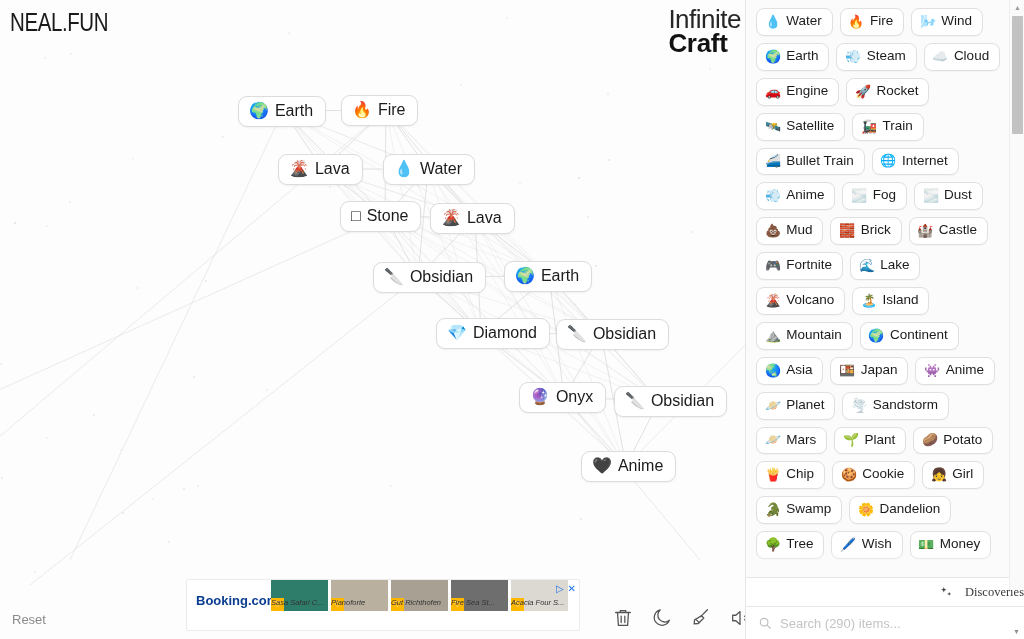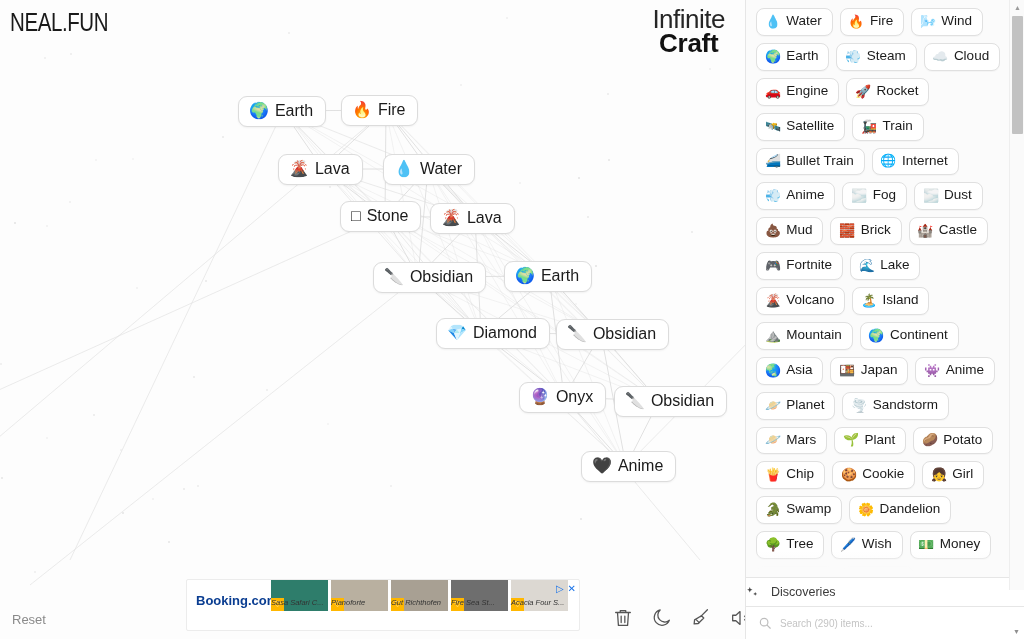--- a/index.html
+++ b/index.html
@@ -26,22 +26,22 @@
   #links { position: absolute; left: 0; top: 0; width: 745px; height: 600px; pointer-events: none; }
 
   .logo {
     position: absolute; left: 10px; top: 8px;
     font-family: "Liberation Sans Narrow", "Liberation Sans", sans-serif;
     font-size: 25px; letter-spacing: -0.5px; color: #1a1a1a;
     transform: scaleX(0.82); transform-origin: left top;
     font-weight: 400;
   }
   .game-title {
-    position: absolute; right: 20px; top: 6px;
-    text-align: center; line-height: 1.0; color: #1a1a1a;
+    position: absolute; right: 4px; top: 6px;
+    text-align: left; line-height: 1.0; color: #1a1a1a;
   }
   .game-title .t1 {
     display: block; font-size: 26px; font-weight: 300;
     letter-spacing: -0.5px; color: #262626;
   }
   .game-title .t2 {
     display: block; font-size: 26px; font-weight: 700;
     letter-spacing: -0.3px; color: #121212; margin-top: -2px;
   }
 
@@ -143,38 +143,38 @@
   .tabs {
     flex: 0 0 auto;
     display: flex;
     border-top: 1px solid #e6e6e6;
     border-bottom: 1px solid #e6e6e6;
     background: #fff;
     height: 30px;
   }
   .tab {
     flex: 1 1 50%;
-    display: flex; align-items: center; justify-content: flex-start; gap: 12px;
-    font-size: 12.5px; color: #3a3a3a; cursor: pointer;
+    display: flex; align-items: center; justify-content: flex-end; gap: 12px;
+    font-size: 12.5px; color: #3a3a3a; cursor: pointer; font-family: Liberation Serif, serif;
   }
   .tab + .tab { border-left: 1px solid #e6e6e6; }
   .tab .ic { width: 13px; height: 13px; color: #444; }
 
   .search-row {
     flex: 0 0 auto;
     height: 32px;
     display: flex; align-items: center; gap: 8px;
     padding: 0 14px 0 12px;
     background: #fff;
   }
   .search-row .mag { width: 14px; height: 14px; color: #bdbdbd; flex: 0 0 auto; }
   .search-input {
     border: 0; outline: 0; background: transparent;
     font-family: "Liberation Sans", sans-serif;
-    font-size: 10px; color: #333; width: 100%;
+    font-size: 13px; color: #333; width: 100%;
   }
   .search-input::placeholder { color: #c4c4c4; }
 
   
   #scroll-strip {
     position: absolute; right: 0; top: 0; width: 15px; height: 590px;
     background: #fafafa; border-left: 1px solid #eee;
     z-index: 6;
   }
   #scroll-thumb {

